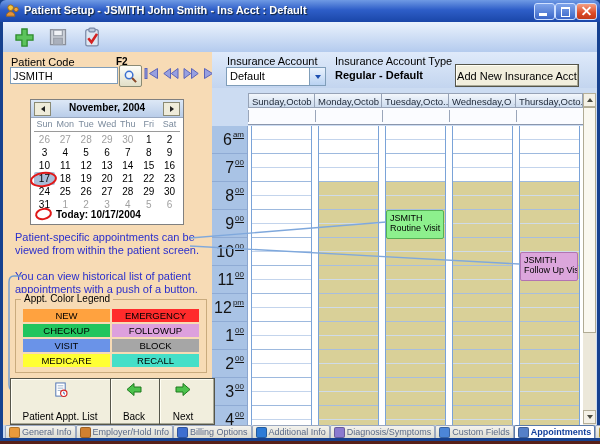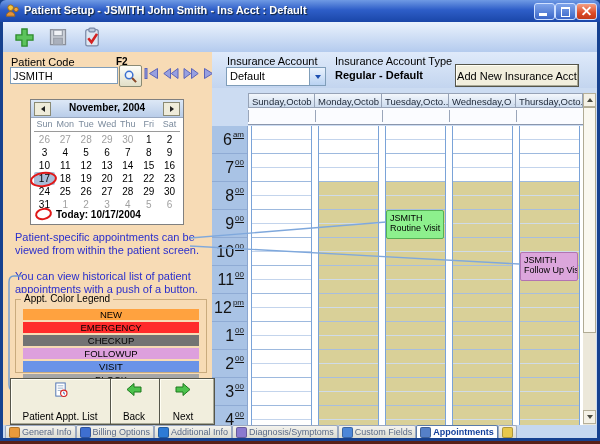--- a/index.html
+++ b/index.html
@@ -56,21 +56,21 @@
     display:flex;align-items:center;gap:4px;color:#000}
   .today-ellipse{width:13px;height:8px;border:2px solid #e01818;border-radius:50%;
     transform:rotate(-12deg);flex:none}
   
   .notes{left:12px;top:179px;width:197px;color:#2a2ecc;font-size:11px;line-height:13px}
   .notes p{margin:0 0 13px 0}
   .legend-box{left:12px;top:247px;width:190px;height:72px;border:1px solid #c9ab7e}
   .legend-title{position:absolute;top:-7px;left:5px;background:#f7dbb5;font-weight:normal;
     font-size:10px;padding:0 3px;white-space:nowrap}
   .legend-grid{position:absolute;left:7px;right:7px;top:9px;bottom:5px;display:grid;
-    grid-template-columns:1fr;grid-auto-rows:1fr;gap:2px}
+    grid-template-columns:1fr 1fr;grid-auto-rows:1fr;gap:2px}
   .legend-cell{font-size:9.5px;color:#000;display:flex;align-items:center;justify-content:center}
   
   .actions{left:0;right:0;top:326px;height:42px;z-index:45}
   .act-btn{top:0;height:40px;background:#f1eedd;border:1px solid #55554a;
     box-shadow:inset -1px -1px 0 #a8a896, inset 1px 1px 0 #fffef4;
     display:flex;flex-direction:column;align-items:center;justify-content:space-between;
     padding:3px 8px 2px 0;font-size:10px;color:#000}
   
   .ins-strip{left:212px;top:52px;right:3px;height:36px;background:linear-gradient(#dfeafa,#c3d5ef)}
   .combo{left:14px;top:15px;width:98px;height:17px;background:#fff;border:1px solid #7f9db9;font-size:11px}
@@ -278,21 +278,21 @@
   <div class="abs notes">
     <p>Patient-specific appointments can be viewed from within the patient screen.</p>
     <p>You can view historical list of patient appointments with a push of a button.</p>
   </div>
 
   <div class="abs legend-box">
     <span class="legend-title">Appt. Color Legend</span>
     <div class="legend-grid" id="legend-grid">
         <div class="legend-cell" style="background: rgb(255, 162, 63);">NEW</div>
         <div class="legend-cell" style="background: rgb(255, 43, 43);">EMERGENCY</div>
-        <div class="legend-cell" style="background: #737373; text-align: center;">CHECKUP</div>
+        <div class="legend-cell" style="background: #22c55e; text-align: center;">CHECKUP</div>
         <div class="legend-cell" style="background: rgb(221, 160, 221);">FOLLOWUP</div>
         <div class="legend-cell" style="background: rgb(106, 147, 232);">VISIT</div>
         <div class="legend-cell" style="background: rgb(166, 166, 166);">BLOCK</div>
         <div class="legend-cell" style="background: rgb(255, 255, 51);">MEDICARE</div>
         <div class="legend-cell" style="background: rgb(69, 223, 200);">RECALL</div>
       </div>
   </div>
 
   <div class="abs actions">
     <span class="abs act-btn" style="left:7px;width:98px">
@@ -507,20 +507,24 @@
       </span>
   </div>
 </div>
 
 <div class="abs tabbar" id="tabbar">
     <span class="tab">
       <span class="tabicon" style="background: rgb(232, 154, 60);"></span>
       <span>General Info</span>
     </span>
     <span class="tab">
+      <span class="tabicon" style="background: rgb(208, 128, 48);"></span>
+      <span>Employer/Hold Info</span>
+    </span>
+    <span class="tab">
       <span class="tabicon" style="background: rgb(62, 111, 208);"></span>
       <span>Billing Options</span>
     </span>
     <span class="tab">
       <span class="tabicon" style="background: rgb(46, 123, 214);"></span>
       <span>Additional Info</span>
     </span>
     <span class="tab">
       <span class="tabicon" style="background: rgb(138, 122, 207);"></span>
       <span>Diagnosis/Symptoms</span>

